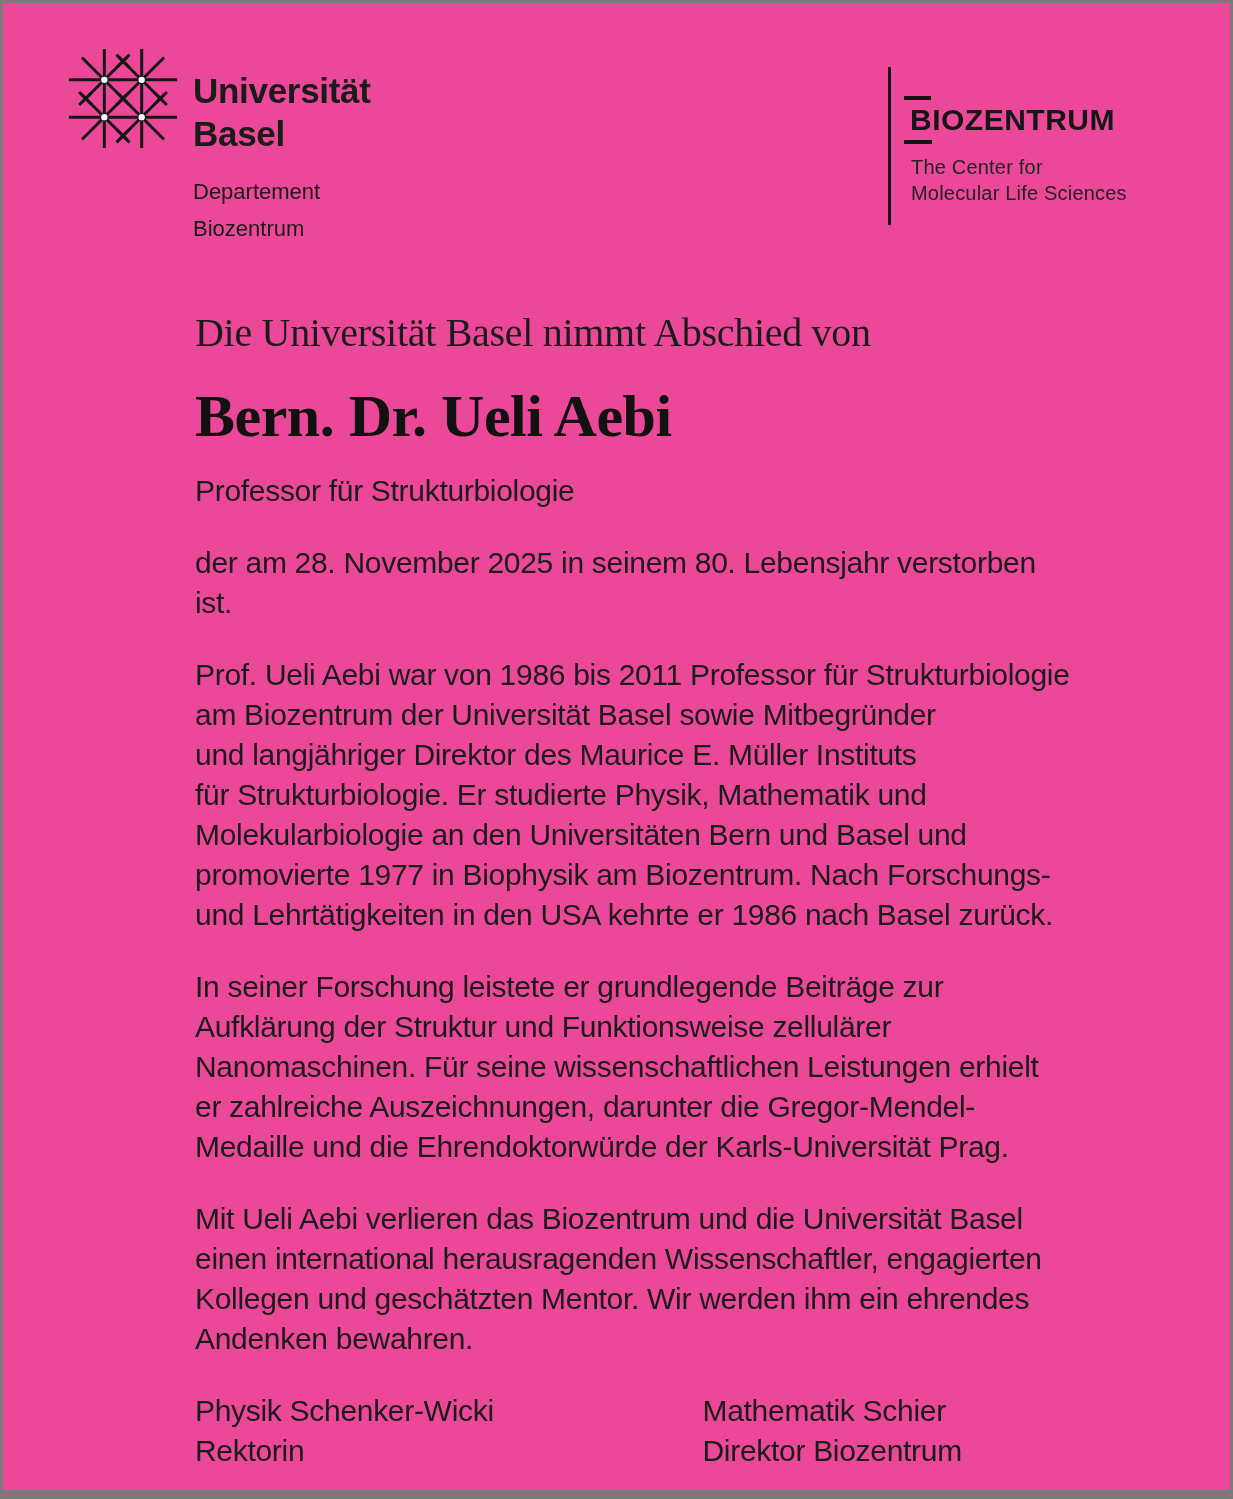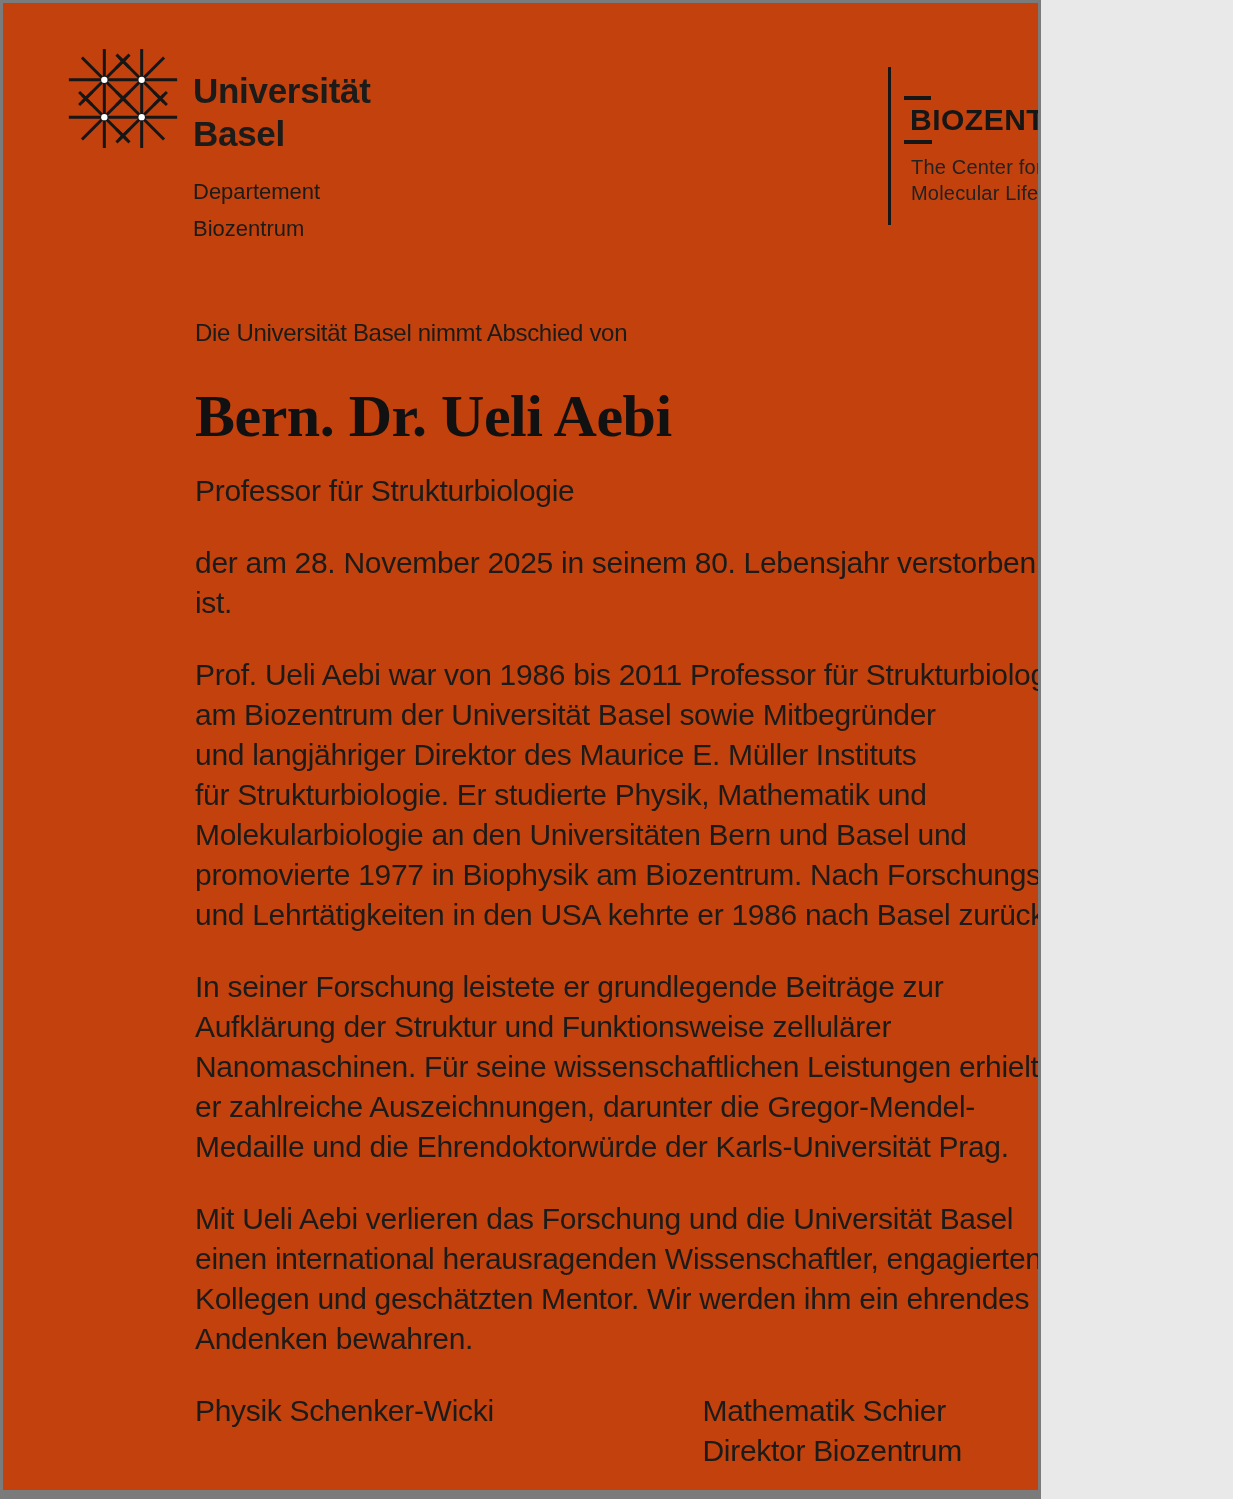--- a/index.html
+++ b/index.html
@@ -1,21 +1,21 @@
 <!DOCTYPE html>
 <html><head>
 <meta charset="utf-8">
 <style>
   html, body { margin: 0; padding: 0; background: #e9e9e9; }
   .page {
     position: relative;
-    width: 1041px;
+    width: 1233px;
     height: 1499px;
     box-sizing: border-box;
-    background: #c2410c;
+    background: #ec4899;
     border: 3px solid #7b7b7b;
     border-bottom-width: 9px;
     font-family: "Liberation Sans", sans-serif;
     color: #1b1b1a;
     overflow: hidden;
   }
 
   
   .unibas-logo {
     position: absolute;
@@ -83,23 +83,24 @@
     white-space: pre-line;
   }
 
   
   .notice {
     position: absolute;
     left: 192px; top: 310px;
     width: 1015px;
   }
   .intro {
-    font-size: 24px;
-    line-height: 40px;
-    letter-spacing: -0.3px;
+    font-size: 40px;
+    line-height: 40px;
+    letter-spacing: -0.3px;
+    font-family: Liberation Serif, serif;
   }
   .deceased-name {
     margin-top: 28px;
     font-family: "Liberation Serif", serif;
     font-size: 60px;
     font-weight: 700;
     line-height: 70px;
     letter-spacing: -0.5px;
     color: #111;
   }
@@ -198,29 +199,30 @@
 und langjähriger Direktor des Maurice E. Müller Instituts
 für Strukturbiologie. Er studierte Physik, Mathematik und
 Molekularbiologie an den Universitäten Bern und Basel und
 promovierte 1977 in Biophysik am Biozentrum. Nach Forschungs-
 und Lehrtätigkeiten in den USA kehrte er 1986 nach Basel zurück.</p>
       <p>In seiner Forschung leistete er grundlegende Beiträge zur
 Aufklärung der Struktur und Funktionsweise zellulärer
 Nanomaschinen. Für seine wissenschaftlichen Leistungen erhielt
 er zahlreiche Auszeichnungen, darunter die Gregor-Mendel-
 Medaille und die Ehrendoktorwürde der Karls-Universität Prag.</p>
-      <p>Mit Ueli Aebi verlieren das Forschung und die Universität Basel
+      <p>Mit Ueli Aebi verlieren das Biozentrum und die Universität Basel
 einen international herausragenden Wissenschaftler, engagierten
 Kollegen und geschätzten Mentor. Wir werden ihm ein ehrendes
 Andenken bewahren.</p>
     </div>
 
     <div class="signatures">
       <div class="sig-col">
         <div class="sig-name">Physik Schenker-Wicki</div>
+        <div class="sig-title">Rektorin</div>
       </div>
       <div class="sig-col">
         <div class="sig-name">Mathematik Schier</div>
         <div class="sig-title">Direktor Biozentrum</div>
       </div>
     </div>
   </div>
 
 </div>
 

